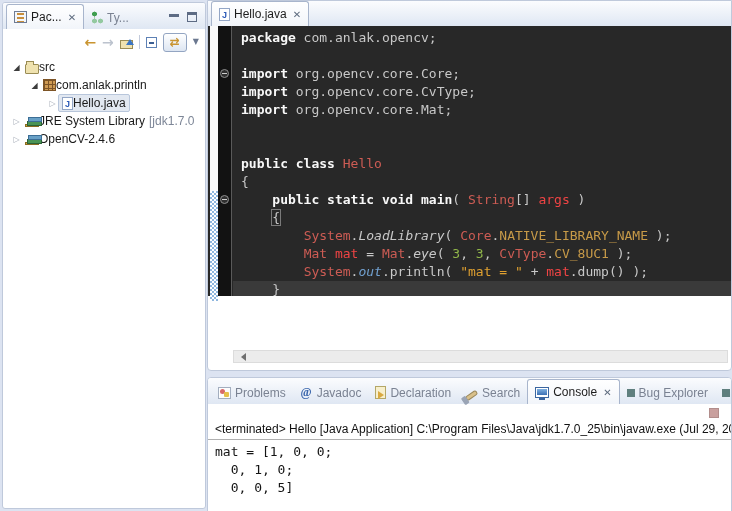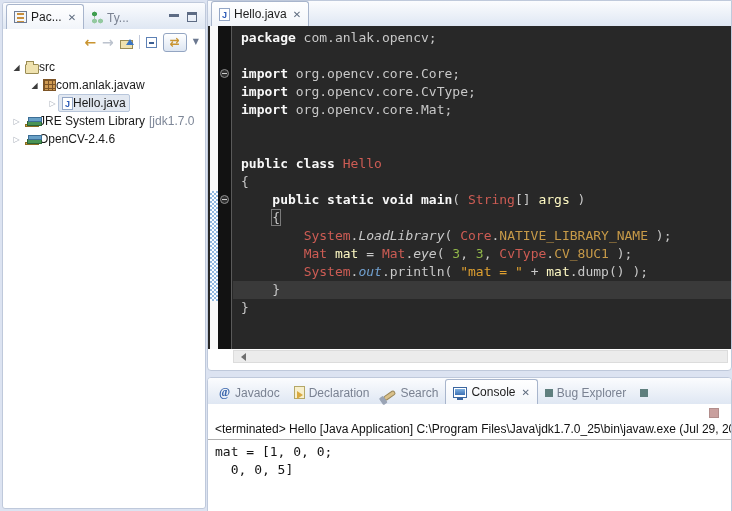--- a/index.html
+++ b/index.html
@@ -95,39 +95,39 @@
   .tree-row { height:18px; display:flex; align-items:center; white-space:nowrap; overflow:hidden; }
   .twisty { width:11px; text-align:center; flex:none; font-size:8px; }
   .twisty.col { color:#a7adb8; } .twisty.exp { color:#3c3c3c; }
   .tree-sel { display:flex; align-items:center; padding:0 3px; border-radius:2px; }
   .tree-sel.selected { background:#e2e8f1; border:1px solid #b8c6db; height:18px; }
   .tree-suffix { color:#7d8697; margin-left:4px; }
 
   
   #ed { left:207px; top:0; width:525px; height:371px; border-radius:0 0 4px 4px; }
   #ed-tabbar { height:25px; }
-  #ed-body { position:absolute; left:0; top:25px; right:0; height:323px; background:#282828; }
+  #ed-body { position:absolute; left:0; top:25px; right:0; height:270px; background:#282828; }
   #ed-annruler { position:absolute; left:2px; top:0; bottom:0; width:8px; background:#fafafa; }
   #ed-range { position:absolute; left:0; top:165px; width:8px; height:110px;
       background-image:conic-gradient(#8fb7df 25%,#ffffff 0 50%,#8fb7df 0 75%,#ffffff 0);
       background-size:4px 4px; }
   #ed-foldruler { position:absolute; left:10px; top:0; bottom:0; width:14px; background:#121212;
       border-right:1px solid #5a5a5a; }
   .fold-marker { position:absolute; left:2px; width:9px; height:9px; border:1px solid #8f8f8f;
       border-radius:50%; background:#303030; }
   .fold-marker::before { content:""; position:absolute; left:1px; top:3px; width:5px; height:1px;
       background:#cfcfcf; }
   #code { position:absolute; left:25px; top:0; right:0; bottom:0; padding-top:3px;
       font:13px/18px "DejaVu Sans Mono",monospace; white-space:pre; overflow:hidden; }
   .code-line { height:18px; padding-left:8px; color:#c8c8c8; }
   .code-line.hl { background:#3a3a3a; }
   .tok-kw  { color:#f8f8f8; font-weight:bold; }
   .tok-def { color:#c8c8c8; }
   .tok-cls { color:#cd5c54; }
-  .tok-var { color:#fef9c3; }
+  .tok-var { color:#ef4444; }
   .tok-varit { color:#71a0cf; font-style:italic; }
   .tok-ital { color:#c8c8c8; font-style:italic;margin-top:28px; }
   .tok-const { color:#c79a48; }
   .tok-num { color:#90b649; }
   .tok-str { color:#dfa030; }
   .tok-brace { color:#c8c8c8; outline:1px solid #7a7a7a; }
   #ed-hscroll { position:absolute; left:25px; right:3px; top:349px; height:13px; background:#ececec;
       border:1px solid #dcdcdc; display:flex; align-items:center; padding-left:3px; }
 
   
@@ -174,21 +174,21 @@
         <span class="twisty exp">◢</span>
         <span class="tree-sel">
           <span class="ic package-folder-icon"></span>
           <span>src</span>
         </span>
       </div>
       <div class="tree-row" style="padding-left: 26px;">
         <span class="twisty exp">◢</span>
         <span class="tree-sel">
           <span class="ic package-icon"></span>
-          <span>com.anlak.javaw</span>
+          <span>com.anlak.println</span>
         </span>
       </div>
       <div class="tree-row" style="padding-left: 44px;">
         <span class="twisty col">▷</span>
         <span class="tree-sel selected">
           <span class="ic java-file-icon"></span>
           <span>Hello.java</span>
         </span>
       </div>
       <div class="tree-row" style="padding-left: 8px;">
@@ -229,20 +229,24 @@
   </div>
   <div id="ed-hscroll">
     <span class="scroll-arrow-left"></span>
   </div>
 </div>
 
 <div id="cons" class="panel">
   <div class="tabbar">
     <span id="cons-tabs" style="display:flex;align-items:flex-end;">
         <span class="tab">
+          <span class="ic problems-icon"></span>
+          <span>Problems</span>
+        </span>
+        <span class="tab">
           <span class="ic javadoc-icon"></span>
           <span>Javadoc</span>
         </span>
         <span class="tab">
           <span class="ic declaration-icon"></span>
           <span>Declaration</span>
         </span>
         <span class="tab">
           <span class="ic search-icon"></span>
           <span>Search</span>
@@ -258,14 +262,14 @@
         </span>
         <span class="tab">
           <span class="ic bug-square-icon"></span>
         </span>
       </span>
   </div>
   <div id="cons-toolbar">
     <span class="ic terminate-icon"></span>
   </div>
   <div id="cons-header">&lt;terminated&gt; Hello [Java Application] C:\Program Files\Java\jdk1.7.0_25\bin\javaw.exe (Jul 29, 20</div>
-  <div id="console-output"><div>mat = [1, 0, 0;</div><div>  0, 0, 5]</div></div>
+  <div id="console-output"><div>mat = [1, 0, 0;</div><div>  0, 1, 0;</div><div>  0, 0, 5]</div></div>
 </div>
 
 </body></html>

